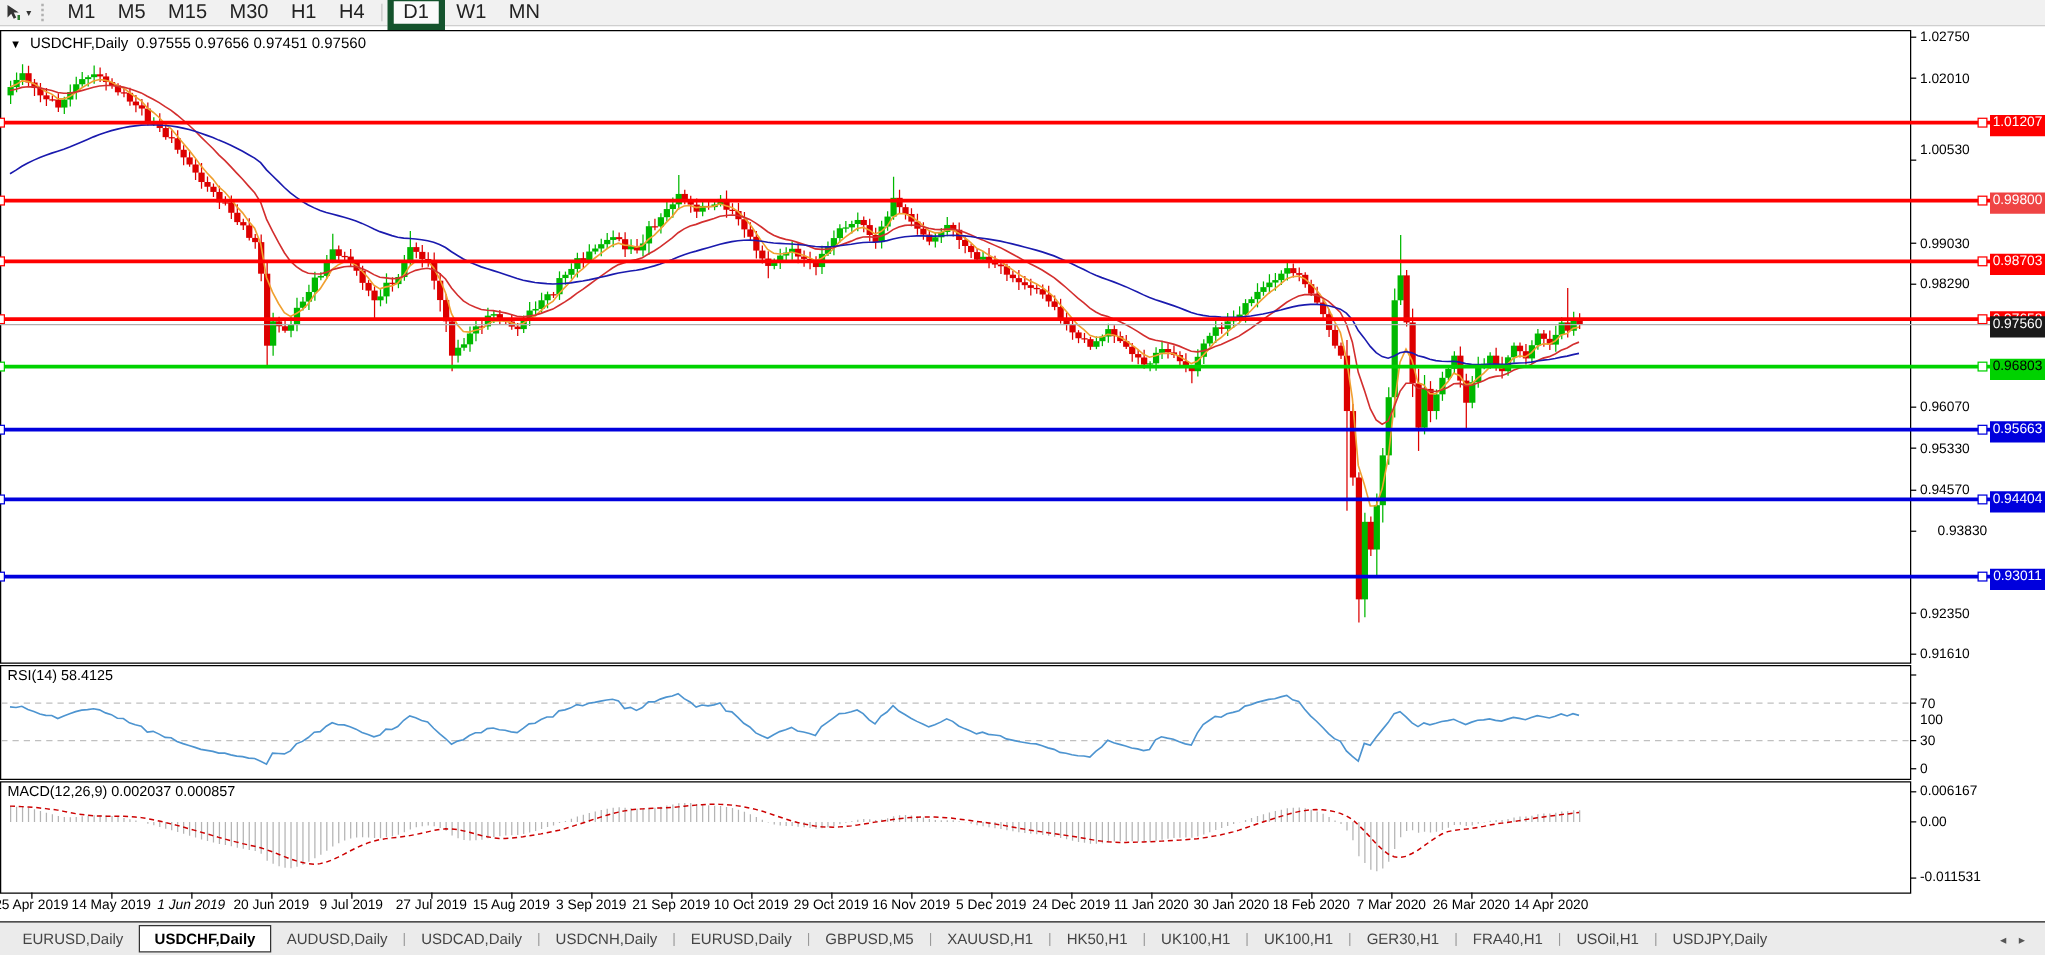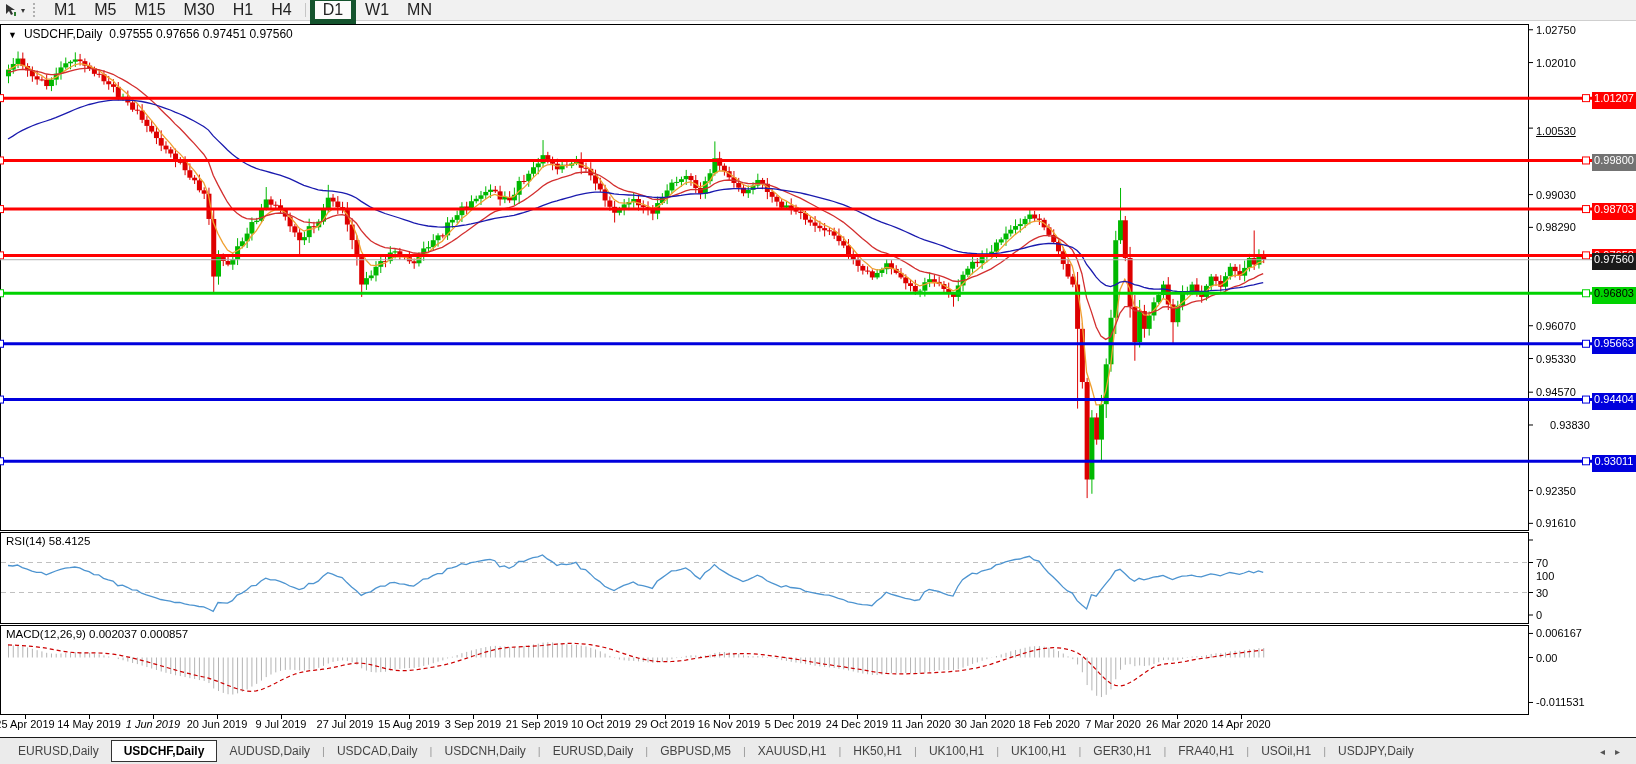--- a/index.html
+++ b/index.html
@@ -951,31 +951,31 @@
       <line x1="1241.5" y1="714" x2="1241.5" y2="719" stroke="#000"></line>
     </svg>
 
   <div id="chart-title"><span class="dd">▼</span><span>USDCHF,Daily</span><span>  </span><span>0.97555 0.97656 0.97451 0.97560</span></div>
 
   <div class="panel-label" style="top:535px;"><span>RSI(14)</span> <span>58.4125</span></div>
   <div class="panel-label" style="top:628px;"><span>MACD(12,26,9)</span> <span>0.002037</span> <span>0.000857</span></div>
 
   <div id="overlays">
       <div class="badge" style="top: 91.6277px; background: rgb(255, 0, 0); color: rgb(255, 255, 255);">1.01207</div>
-      <div class="badge" style="top: 153.969px; background: #737373; color: rgb(255, 255, 255);">0.99800</div>
+      <div class="badge" style="top: 153.969px; background: #ef4444; color: rgb(255, 255, 255);">0.99800</div>
       <div class="badge" style="top: 202.575px; background: rgb(255, 0, 0); color: rgb(255, 255, 255);">0.98703</div>
       <div class="badge" style="top: 248.878px; background: rgb(255, 0, 0); color: rgb(255, 255, 255);">0.97658</div>
       <div class="badge" style="top: 286.761px; background: rgb(0, 210, 0); color: rgb(0, 0, 0);">0.96803</div>
       <div class="badge" style="top: 337.273px; background: rgb(0, 0, 221); color: rgb(255, 255, 255);">0.95663</div>
       <div class="badge" style="top: 393.057px; background: rgb(0, 0, 221); color: rgb(255, 255, 255);">0.94404</div>
       <div class="badge" style="top: 454.778px; background: rgb(0, 0, 221); color: rgb(255, 255, 255);">0.93011</div>
       <div class="badge" style="top: 253.22px; background: rgb(26, 26, 26); color: rgb(255, 255, 255);">0.97560</div>
       <div class="axlabel" style="top: 23.7601px;">1.02750</div>
       <div class="axlabel" style="top: 56.5482px;">1.02010</div>
-      <div class="axlabel" style="top: 125px; text-decoration: underline;">1.00530</div>
+      <div class="axlabel" style="top: 114px;">1.00530</div>
       <div class="axlabel" style="top: 188.587px;">0.99030</div>
       <div class="axlabel" style="top: 221.375px;">0.98290</div>
       <div class="axlabel" style="top: 319.739px;">0.96070</div>
       <div class="axlabel" style="top: 352.527px;">0.95330</div>
       <div class="axlabel" style="top: 386.201px;">0.94570</div>
       <div class="axlabel" style="top: 418.989px; padding-left: 14px;">0.93830</div>
       <div class="axlabel" style="top: 484.566px;">0.92350</div>
       <div class="axlabel" style="top: 517.354px;">0.91610</div>
       <div class="axlabel" style="top: 534px; margin-top: 36px;">100</div>
       <div class="axlabel" style="top: 556.5px;">70</div>

